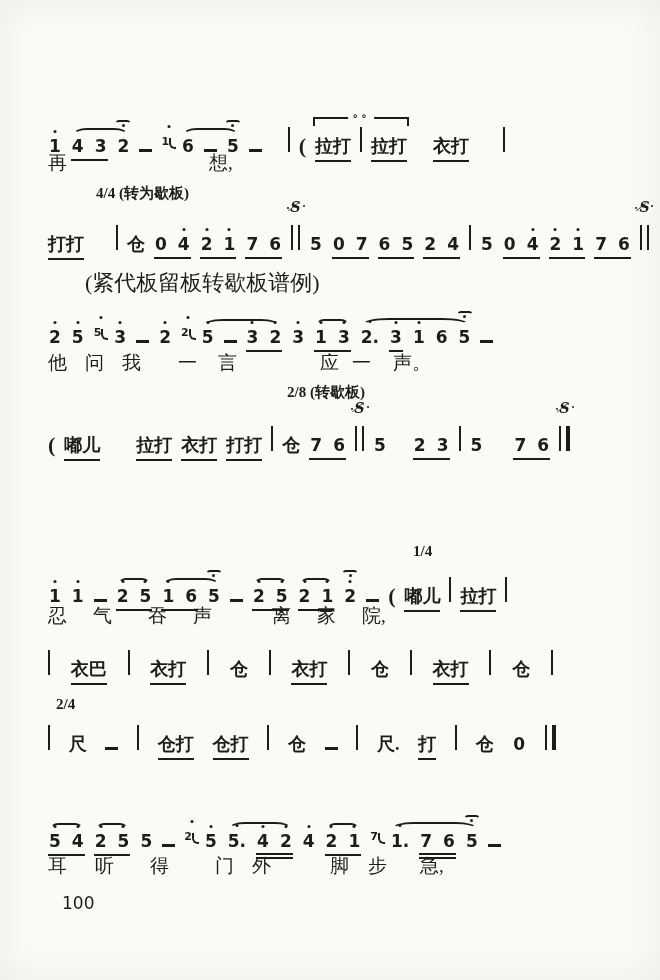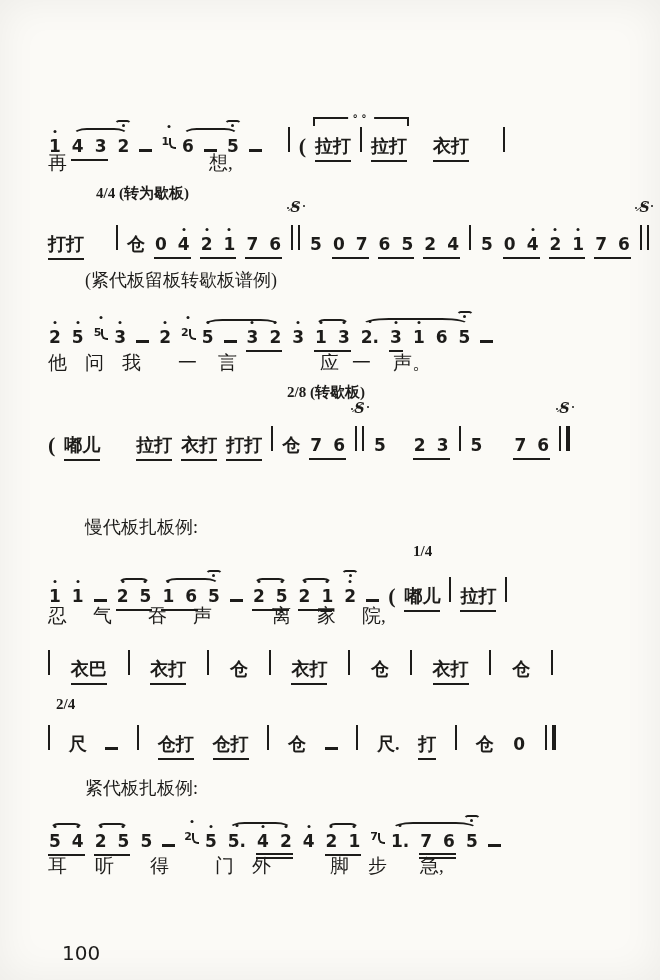--- a/index.html
+++ b/index.html
@@ -48,24 +48,24 @@
       padding:0 4px;font-size:12px;letter-spacing:3px;line-height:1;color:#1d1c1a;}
   
   .segno{position:absolute;top:-26px;left:50%;transform:translateX(-50%);width:16px;height:18px;}
   .sgs{position:absolute;left:3px;top:0;font:italic bold 14px "DejaVu Serif",serif;}
   .sgx{position:absolute;left:4px;top:-1px;font-size:16px;transform:rotate(14deg);}
   .sgd{position:absolute;width:2px;height:2px;background:#1d1c1a;border-radius:50%;}
   .sgdl{left:-1px;top:8px;} .sgdr{right:-1px;top:6px;}
 
   
   .ts{font-size:15px;font-weight:bold;}
-  .cap{font-size:18px;}
+  .cap{font-size:22px;}
   .heading{font-size:18px;}
   .heading .b{font-weight:bold;}
-  .pageno{font-size:20px;font-family:"DejaVu Sans",sans-serif;margin-top:48px;}
+  .pageno{font-size:17px;font-family:"DejaVu Sans",sans-serif;}
   .lyr{display:flex;font-size:19px;}
   .lyr span{display:inline-block;}
 
   
   #ml-f{gap:14px;width:505px;justify-content:space-between;}
   #ml-g{gap:11px;width:508px;justify-content:space-between;}
   #ly-a span:nth-child(2){margin-left:142px;}
   #ly-c span:nth-child(2){margin-left:18px;} #ly-c span:nth-child(3){margin-left:18px;}
   #ly-c span:nth-child(4){margin-left:37px;} #ly-c span:nth-child(5){margin-left:21px;}
   #ly-c span:nth-child(6){margin-left:83px;} #ly-c span:nth-child(7){margin-left:13px;}
@@ -263,21 +263,20 @@
       <span class="barw">
         <span class="segno">
           <span class="sgs">S</span>
           <span class="sgx">∕</span>
           <span class="sgd sgdl"></span>
           <span class="sgd sgdr"></span>
         </span>
         <span class="dbar fin"></span>
       </span>
     </div>
-  <div class="row cap" style="top:515px;left:85px">慢代板扎板例:</div>
   <div class="row ts" style="top:543px;left:413px">1/4</div>
   <div class="row mline" id="ml-e" style="top:558px">
       <span class="note"><span class="od"></span><span class="nn">1</span></span>
       <span class="note"><span class="od"></span><span class="nn">1</span></span>
       <span class="dash"></span>
       <span class="grp slur beam1">
         <span class="note"><span class="od"></span><span class="nn">2</span></span>
         <span class="note"><span class="od"></span><span class="nn">5</span></span>
       </span>
       <span class="grp slur">
@@ -344,21 +343,20 @@
       <span class="bar"></span>
       <span class="syll">尺.</span>
       <span class="syll ul">打</span>
       <span class="bar"></span>
       <span class="syll">仓</span>
       <span class="note"><span class="nn">0</span></span>
       <span class="barw">
         <span class="dbar fin"></span>
       </span>
     </div>
-  <div class="row cap" style="top:776px;left:85px">紧代板扎板例:</div>
   <div class="row mline" id="ml-h" style="top:802px">
       <span class="grp slur beam1">
         <span class="note"><span class="od"></span><span class="nn">5</span></span>
         <span class="note"><span class="od"></span><span class="nn">4</span></span>
       </span>
       <span class="grp slur beam1">
         <span class="note"><span class="od"></span><span class="nn">2</span></span>
         <span class="note"><span class="od"></span><span class="nn">5</span></span>
       </span>
       <span class="note"><span class="nn">5</span></span>

